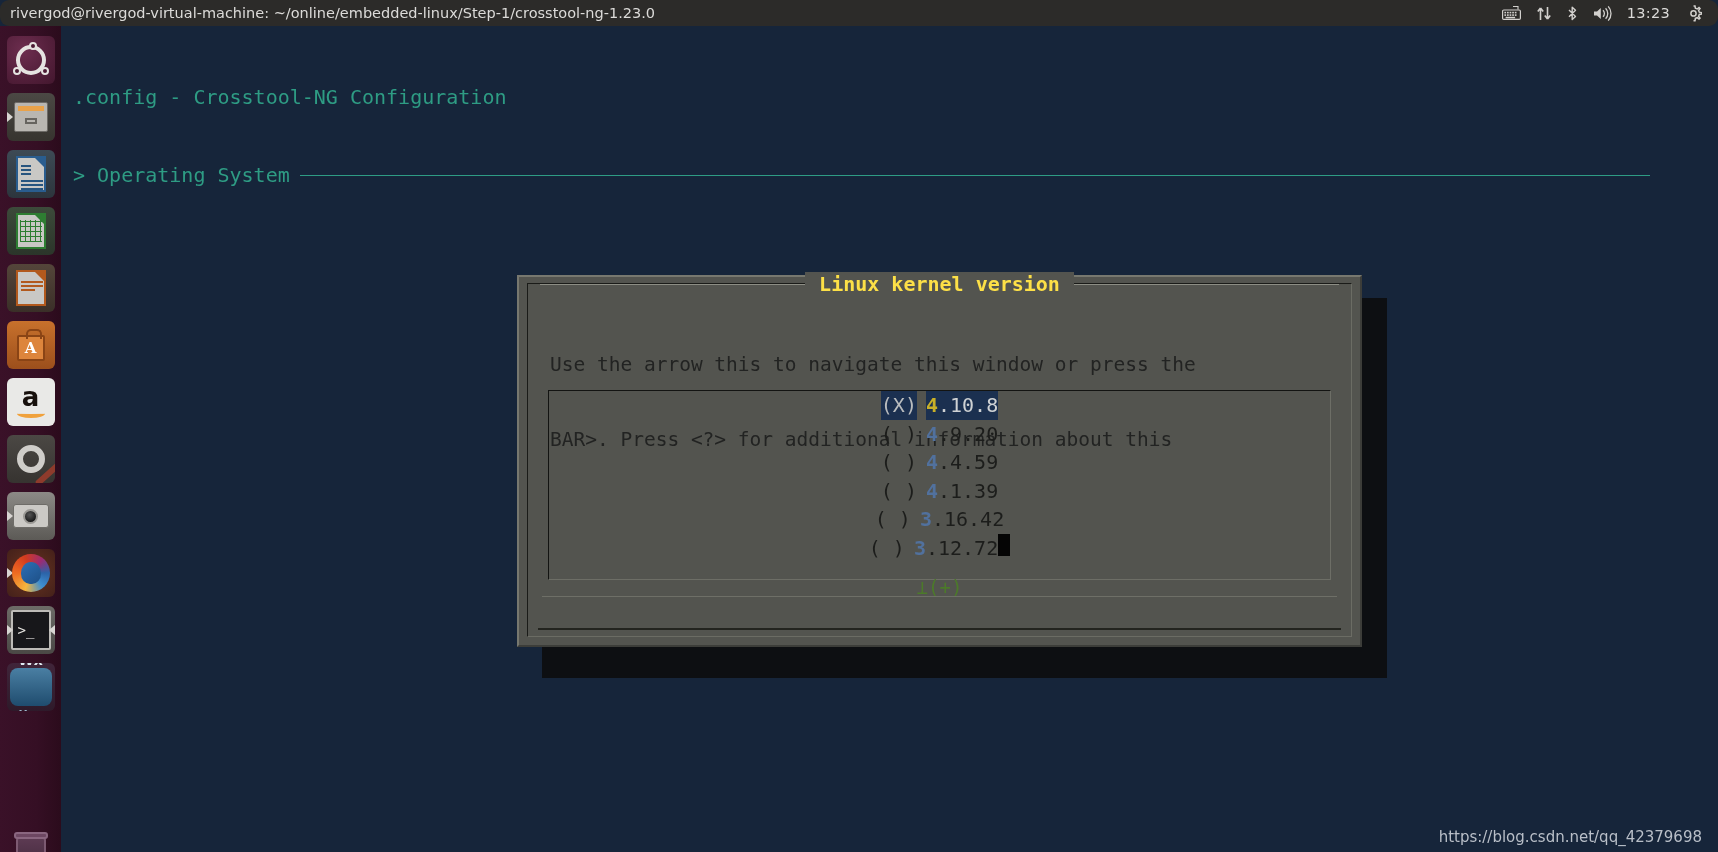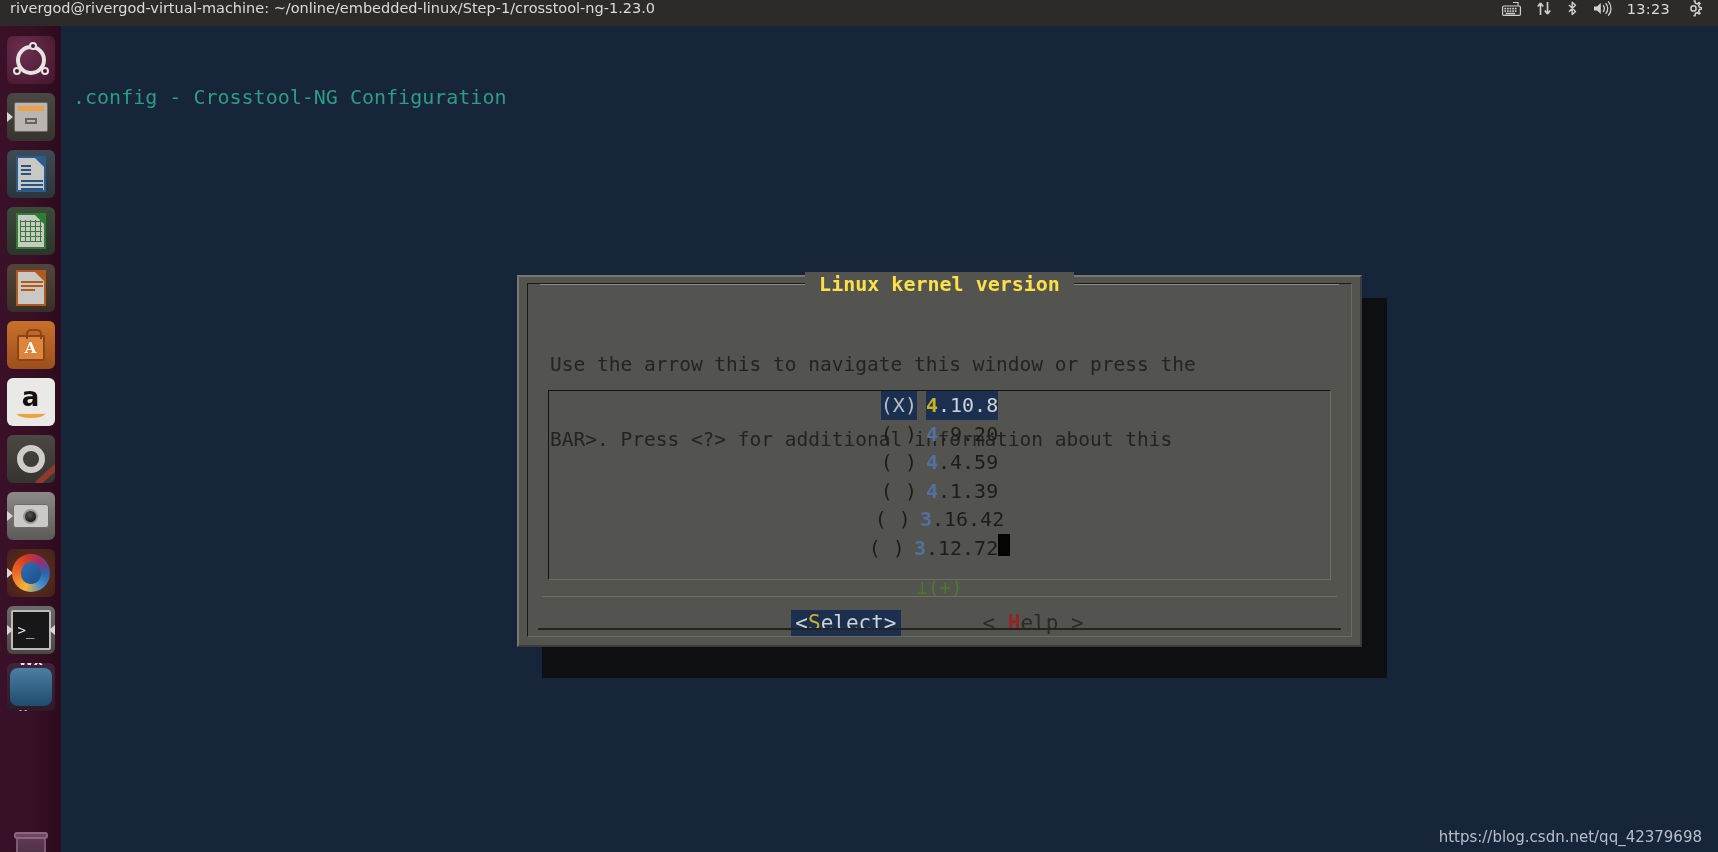--- a/index.html
+++ b/index.html
@@ -19,22 +19,23 @@
     background: #16253a;
   }
 
   
   #topbar {
     position: absolute;
     top: 0; left: 0;
     width: 1718px; height: 26px;
     background: #2c2b29;
     display: flex;
-    align-items: flex-start;
+    align-items: center;
     z-index: 40;
+    border-radius: 9px;
   }
   #topbar .win-title {
     margin-left: 10px;
     color: #dcdbd9;
     font-family: "DejaVu Sans", sans-serif;
     font-size: 14.5px;
     white-space: nowrap;
   }
   #tray {
     margin-left: auto;
@@ -515,20 +516,24 @@
     <div class="dock-icon ic-trash" style="margin-top:60px">
       <div class="can">
           <span class="lid"></span>
         </div>
     </div>
   </div>
 
   <div id="terminal">
     <div id="term-header">
       <div>.config - Crosstool-NG Configuration</div>
+      <div class="line2">
+        <span>&gt; Operating System</span>
+        <span class="rule"></span>
+      </div>
     </div>
 
     <div id="dialog-shadow"></div>
 
     <div id="dialog">
       <div id="dialog-inner">
 
         <div id="dialog-title">
           <span class="seg l"></span>
           <span class="t">Linux kernel version</span>
@@ -577,24 +582,20 @@
             <span style="width:9px"></span>
             <span class="ver"><span class="hot">3</span><span>.12.72</span></span><span class="cursor-block"></span>
           </div>
 
         </div>
 
         <div id="scroll-more">⊥(+)</div>
 
         <div id="divider"></div>
 
-        <div id="buttons">
-          <span class="btn primary"><span>&lt;</span><span class="hot">S</span><span>elect&gt;</span></span>
-          <span class="btn normal"><span>&lt; </span><span class="hot">H</span><span>elp &gt;</span></span>
-        </div>
 
         <div id="bottom-rule"></div>
       </div>
     </div>
   </div>
 
   <div id="watermark">https://blog.csdn.net/qq_42379698</div>
 
 </div>
 

